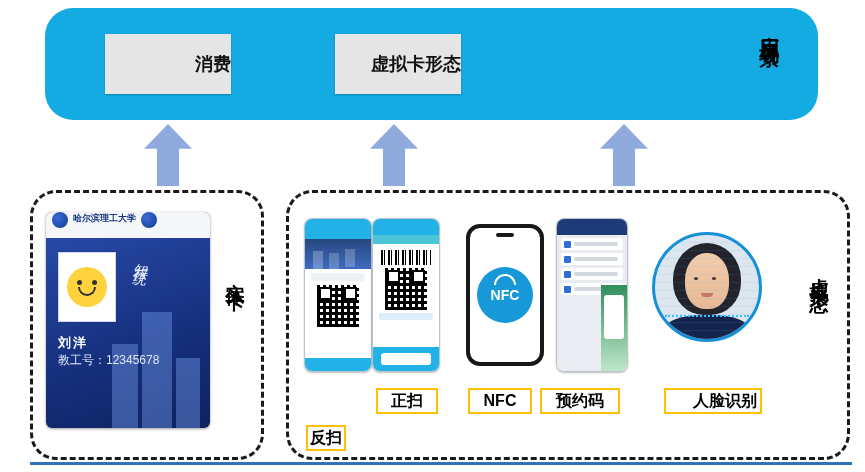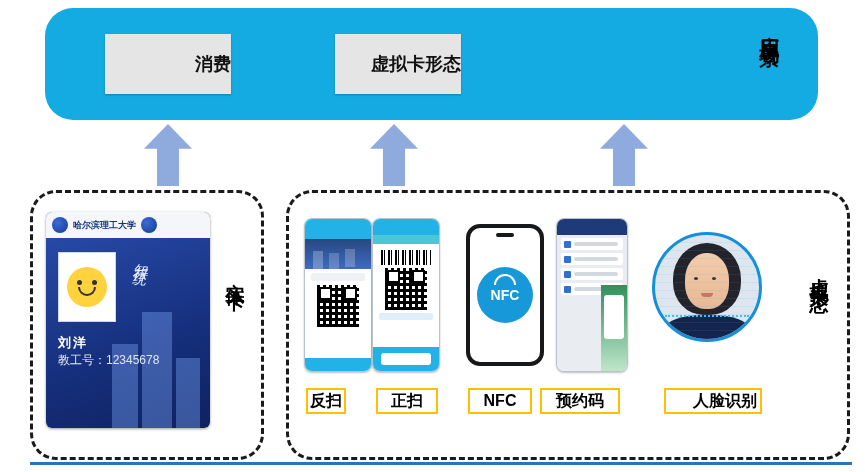--- a/index.html
+++ b/index.html
@@ -28,21 +28,21 @@
   .side-label{position:absolute;writing-mode:vertical-rl;font-weight:bold;color:#000;
               font-size:19px;letter-spacing:4px;}
   .sl-phys{left:222px;top:268px;}
   .sl-virt{left:806px;top:262px;}
 
   
   .card{position:absolute;left:46px;top:212px;width:164px;height:216px;border-radius:6px;
         background:linear-gradient(160deg,#2a4eae 0%,#16307e 60%,#0e2260 100%);
         overflow:hidden;box-shadow:0 1px 3px rgba(0,0,0,.4);}
   .card-top{position:absolute;left:0;top:0;right:0;height:26px;background:#f4f6fa;
-            display:flex;align-items:center;gap:5px;padding:0 6px;box-sizing:border-box;}
+            display:flex;align-items:flex-start;gap:5px;padding:0 6px;box-sizing:border-box;}
   .logo-dot{width:16px;height:16px;border-radius:50%;flex:0 0 auto;
             background:radial-gradient(circle at 35% 35%,#3a6bd8,#123a8e);}
   .card-univ{font-size:9px;color:#15357e;font-weight:bold;white-space:nowrap;overflow:hidden;}
   .bld{position:absolute;background:rgba(110,150,230,.45);}
   .b1{left:66px;bottom:0;width:26px;height:84px;}
   .b2{left:96px;bottom:0;width:30px;height:116px;}
   .b3{left:130px;bottom:0;width:24px;height:70px;}
   .photo{position:absolute;left:12px;top:40px;width:56px;height:68px;background:#fff;
          border:1px solid #cfd8ea;display:flex;align-items:center;justify-content:center;}
   .smiley{width:40px;height:40px;border-radius:50%;background:#ffd23e;position:relative;}
@@ -120,21 +120,21 @@
   .skin::after{content:"";position:absolute;left:16px;top:40px;width:12px;height:4px;
                background:#c4766a;border-radius:0 0 8px 8px;}
   .shoulders{position:absolute;left:10px;bottom:-6px;width:84px;height:30px;background:#15244c;
              border-radius:45% 45% 0 0;}
   .scanline{position:absolute;left:10px;right:10px;bottom:22px;border-top:2px dotted #35c2ff;}
 
   
   .tag{position:absolute;top:388px;height:26px;border:2px solid #FFC000;background:#fff;
        display:flex;align-items:center;justify-content:center;font-size:16px;font-weight:bold;
        color:#000;box-sizing:border-box;}
-  .t1{left:306px;width:40px;} .t2{left:376px;width:62px;} .t3{left:468px;width:64px;}
+  .t1{left:306px;width:40px;margin-top:37px;} .t2{left:376px;width:62px;} .t3{left:468px;width:64px;}
   .t4{left:540px;width:80px;} .t5{left:664px;width:98px;padding-left:24px;}
 
   .divider{position:absolute;left:30px;top:462px;width:822px;height:3px;background:#2E74B5;}
 </style>
 </head>
 <body>
 
 <div class="page">
 
   <div class="banner">

